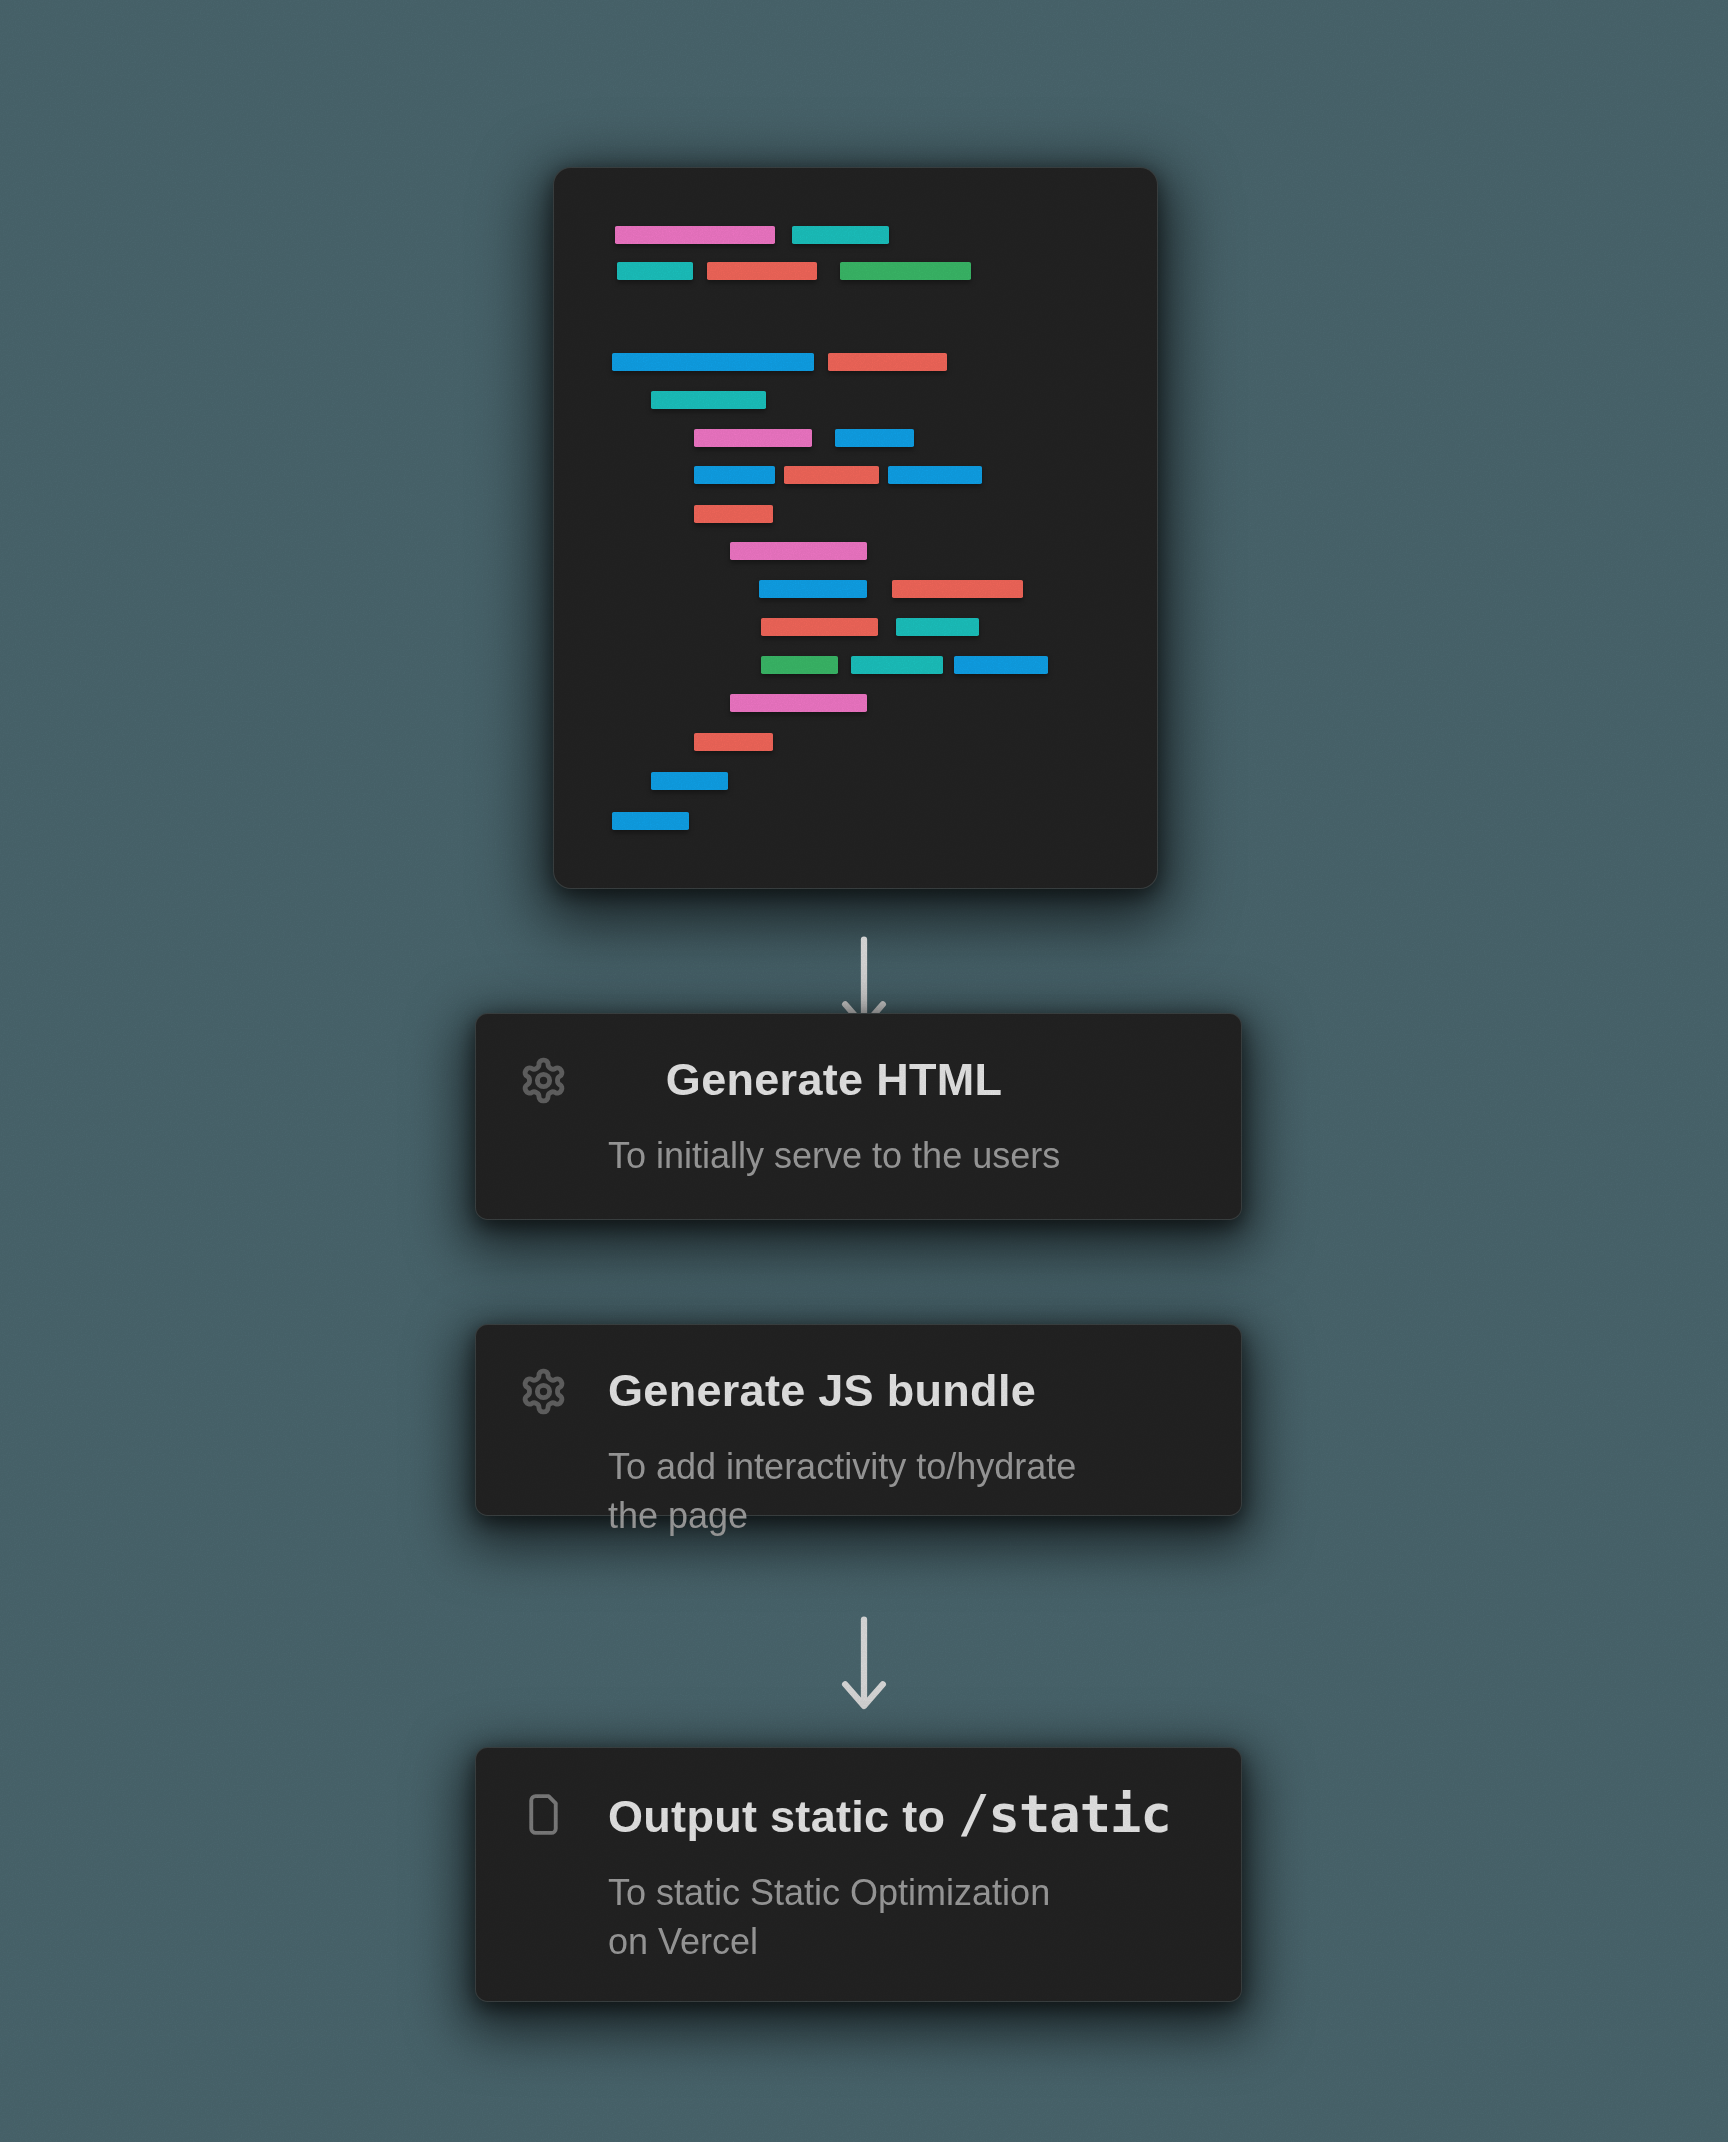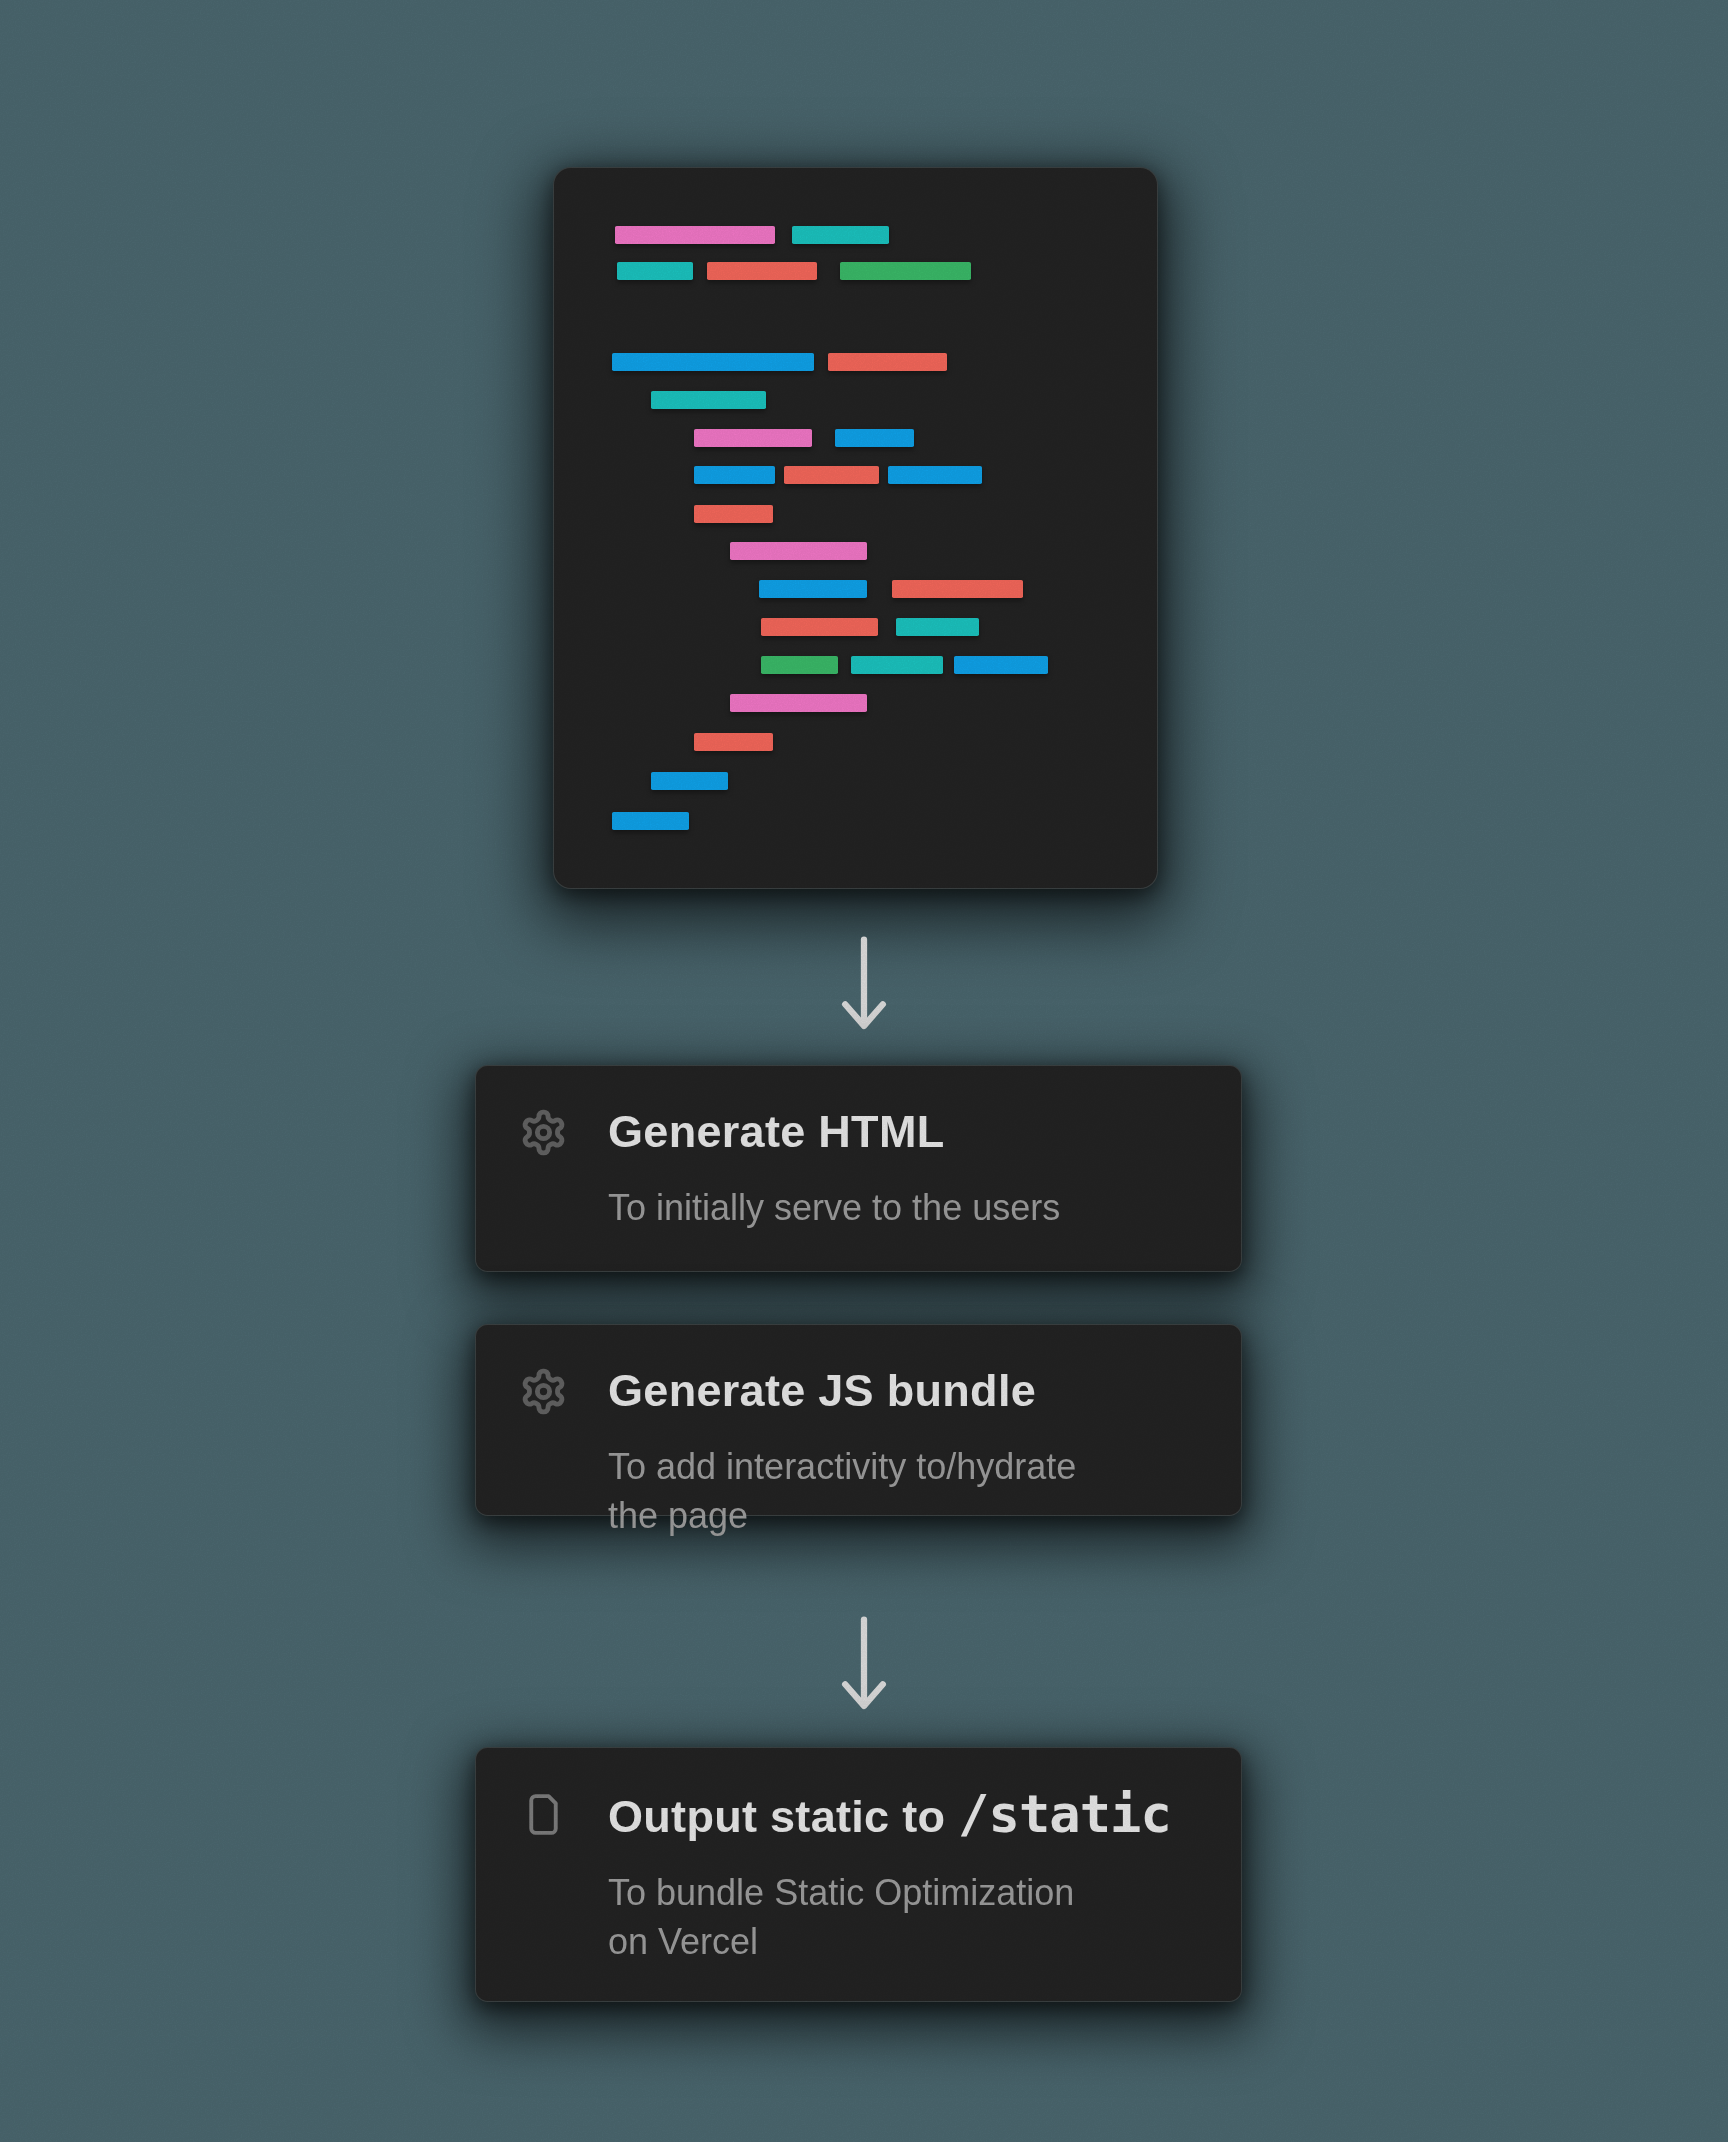--- a/index.html
+++ b/index.html
@@ -55,21 +55,21 @@
     left: 475px; width: 767px;
     background: #232323;
     border: 1.8px solid rgba(150,178,184,0.22);
     border-radius: 12.6px;
     box-shadow: 0 18px 54px 12.6px rgba(0,0,0,0.60), 0 5.4px 20px rgba(0,0,0,0.55);
     display: flex;
     align-items: flex-start;
     gap: 40px;
     padding: 38px 43px;
   }
-  .card-1 { top: 1065px; height: 207px; }
+  .card-1 { top: 1013px; height: 207px; text-align: center; }
   .card-2 { top: 1324px; height: 192px; }
   .card-3 { top: 1747px; height: 255px; }
 
   .card .icon-box { flex: 0 0 49px; width: 49px; height: 49px; margin-top: 3.6px; }
   .card .icon-box svg { display: block; width: 49px; height: 49px; }
 
   .card-title {
     font-size: 45px; font-weight: 700; line-height: 56px;
     color: #ededed; letter-spacing: 0.3px;
   }
@@ -174,21 +174,21 @@
   </div>
 
   <div class="card card-3">
     <span class="icon-box">
       <svg viewBox="0 0 24 24" fill="none" stroke="#7f7f7f" stroke-width="1.9" stroke-linecap="round" stroke-linejoin="round">
         <path d="M14.5 3H8.2A2.2 2.2 0 0 0 6 5.2v13.6A2.2 2.2 0 0 0 8.2 21h7.6a2.2 2.2 0 0 0 2.2-2.2V6.5L14.5 3z"></path>
       </svg>
     </span>
     <div class="card-text">
       <div class="card-title"><span>Output static to </span><span class="mono">/static</span></div>
-      <div class="card-sub">To bundle Static Optimization
+      <div class="card-sub">To static Static Optimization
 on Vercel</div>
     </div>
   </div>
 
 </div>
 
 <svg class="grain" xmlns="http://www.w3.org/2000/svg" viewBox="0 0 1920 2380" width="1728" height="2142">
   <filter id="grainF" x="0" y="0" width="100%" height="100%">
     <feTurbulence type="fractalNoise" baseFrequency="0.75" numOctaves="2" stitchTiles="stitch" result="n"></feTurbulence>
     <feColorMatrix in="n" type="matrix" values="0 0 0 0 0  0 0 0 0 0  0 0 0 0 0  0.6 0.6 0.6 0 0"></feColorMatrix>

